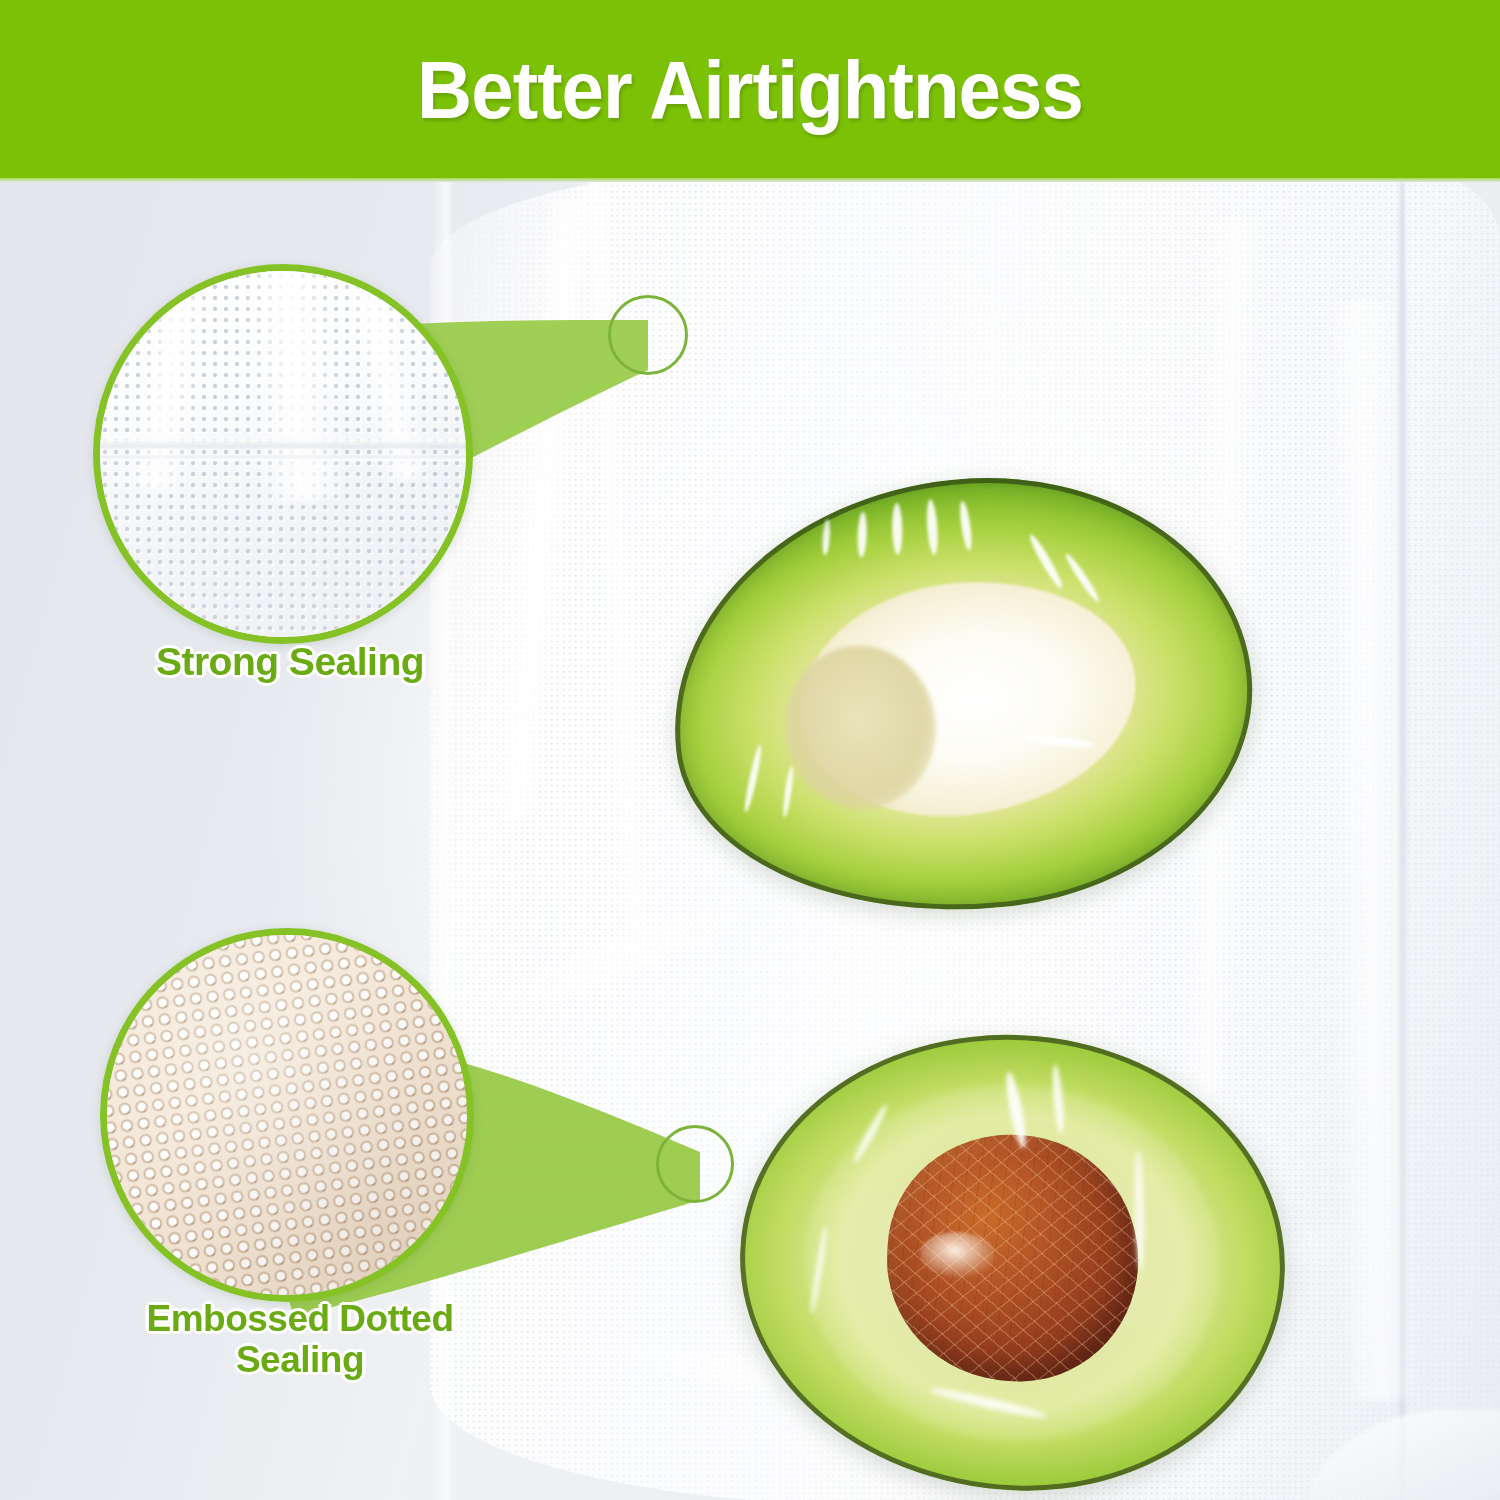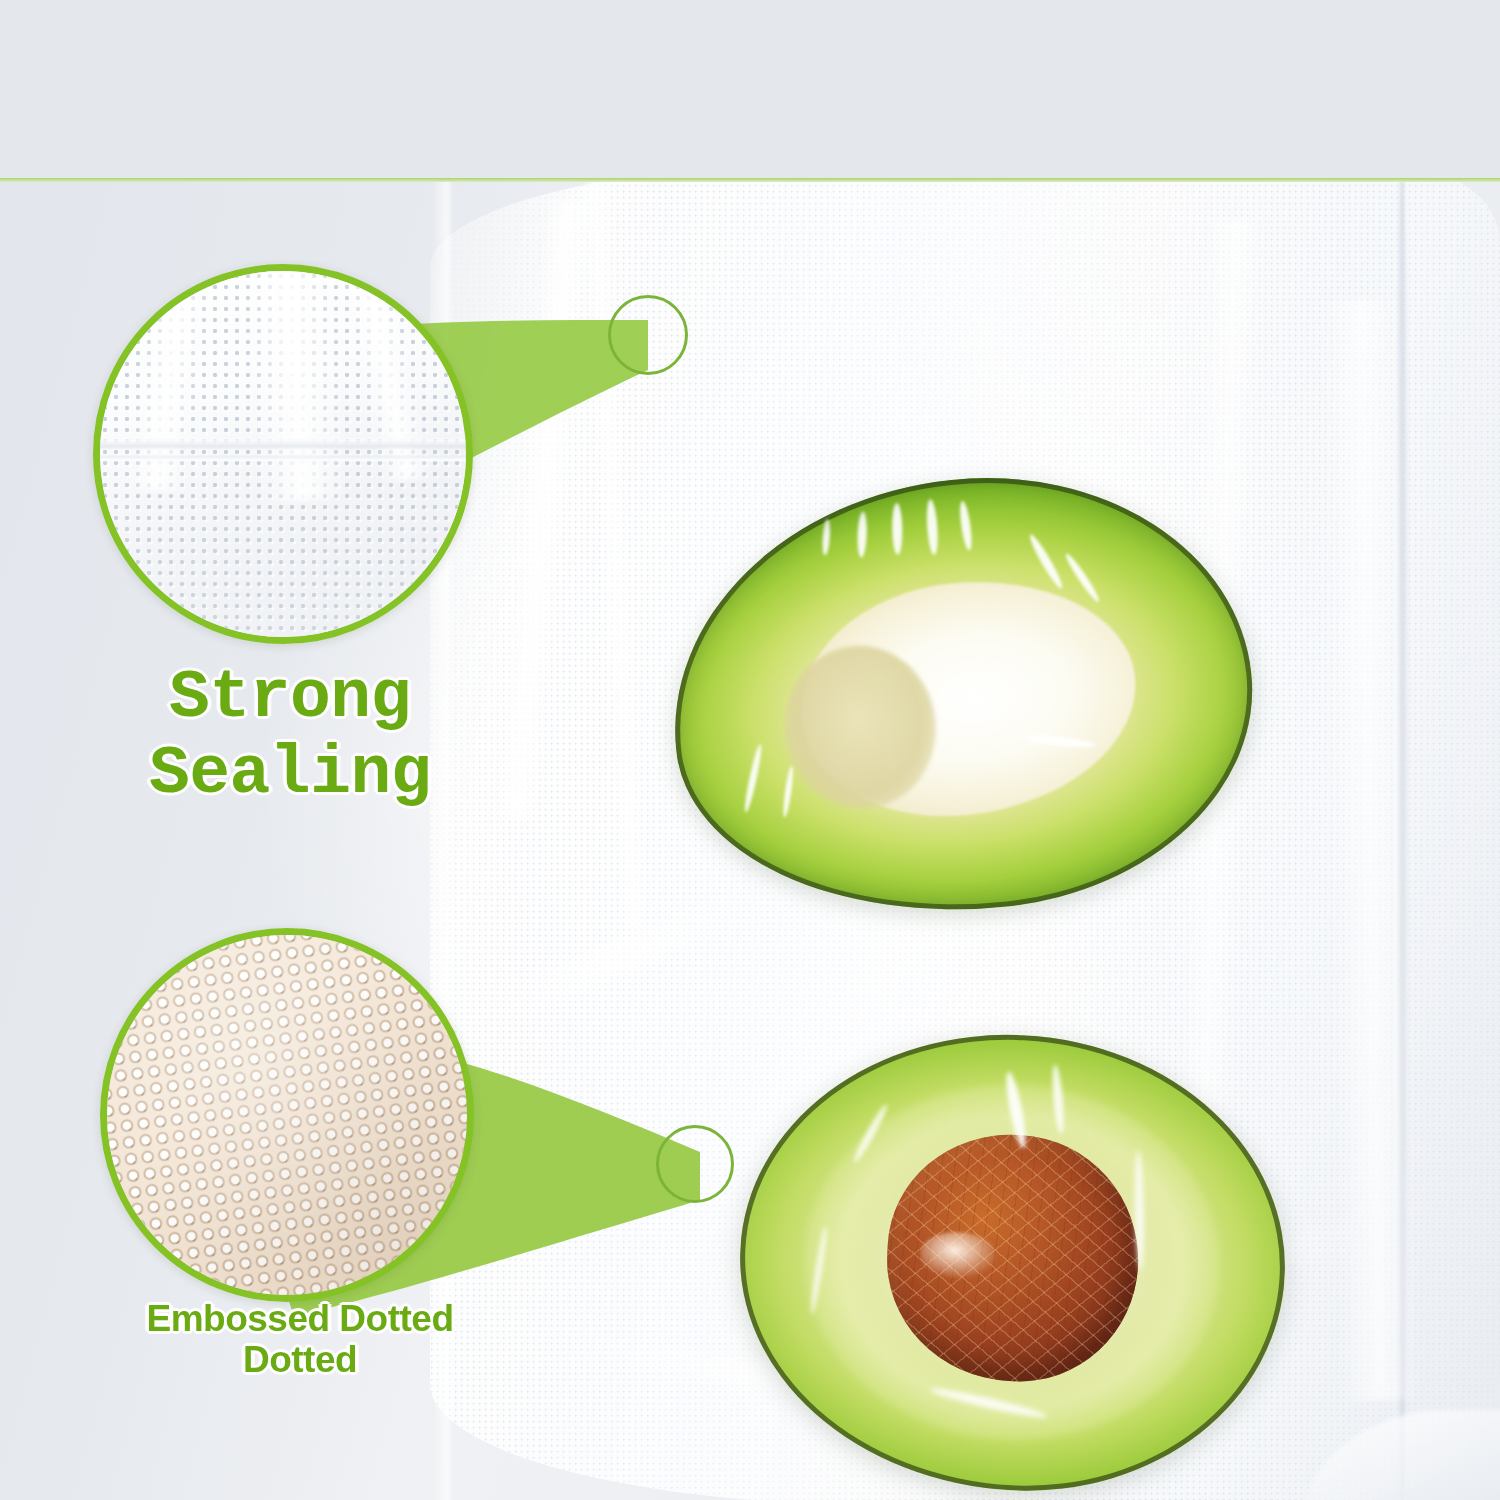--- a/index.html
+++ b/index.html
@@ -276,21 +276,21 @@
     font-weight:bold;
     text-align:center;
     line-height:1.12;
     font-family:"Liberation Sans","DejaVu Sans",sans-serif;
     text-shadow:
       -3px 0 #ffffff, 3px 0 #ffffff, 0 -3px #ffffff, 0 3px #ffffff,
       -2px -2px #ffffff, 2px -2px #ffffff, -2px 2px #ffffff, 2px 2px #ffffff,
       -4px 0 rgba(255,255,255,.7), 4px 0 rgba(255,255,255,.7);
     letter-spacing:-.5px;
   }
-  .cap-top{left:40px;top:660px;width:500px;font-size:68px;font-family:Liberation Mono, monospace;}
+  .cap-top{left:40px;top:640px;width:500px;font-size:39px;}
   .cap-bot{left:20px;top:1298px;width:560px;font-size:37px;}
 </style>
 </head>
 <body>
 
 <div class="stage">
 
   <div class="photo">
 
     <div class="bag"></div>
@@ -373,18 +373,21 @@
     </div>
   </div>
 
   <div class="target target-top"></div>
   <div class="target target-bot"></div>
 
   <div class="caption cap-top">Strong Sealing</div>
 
   <div class="caption cap-bot">
     <div>Embossed Dotted</div>
-    <div>Dotted</div>
-  </div>
-
+    <div>Sealing</div>
+  </div>
+
+  <div class="banner">
+    <div class="banner-title">Better Airtightness</div>
+  </div>
   <div class="banner-underline"></div>
 
 </div>
 
 </body></html>

